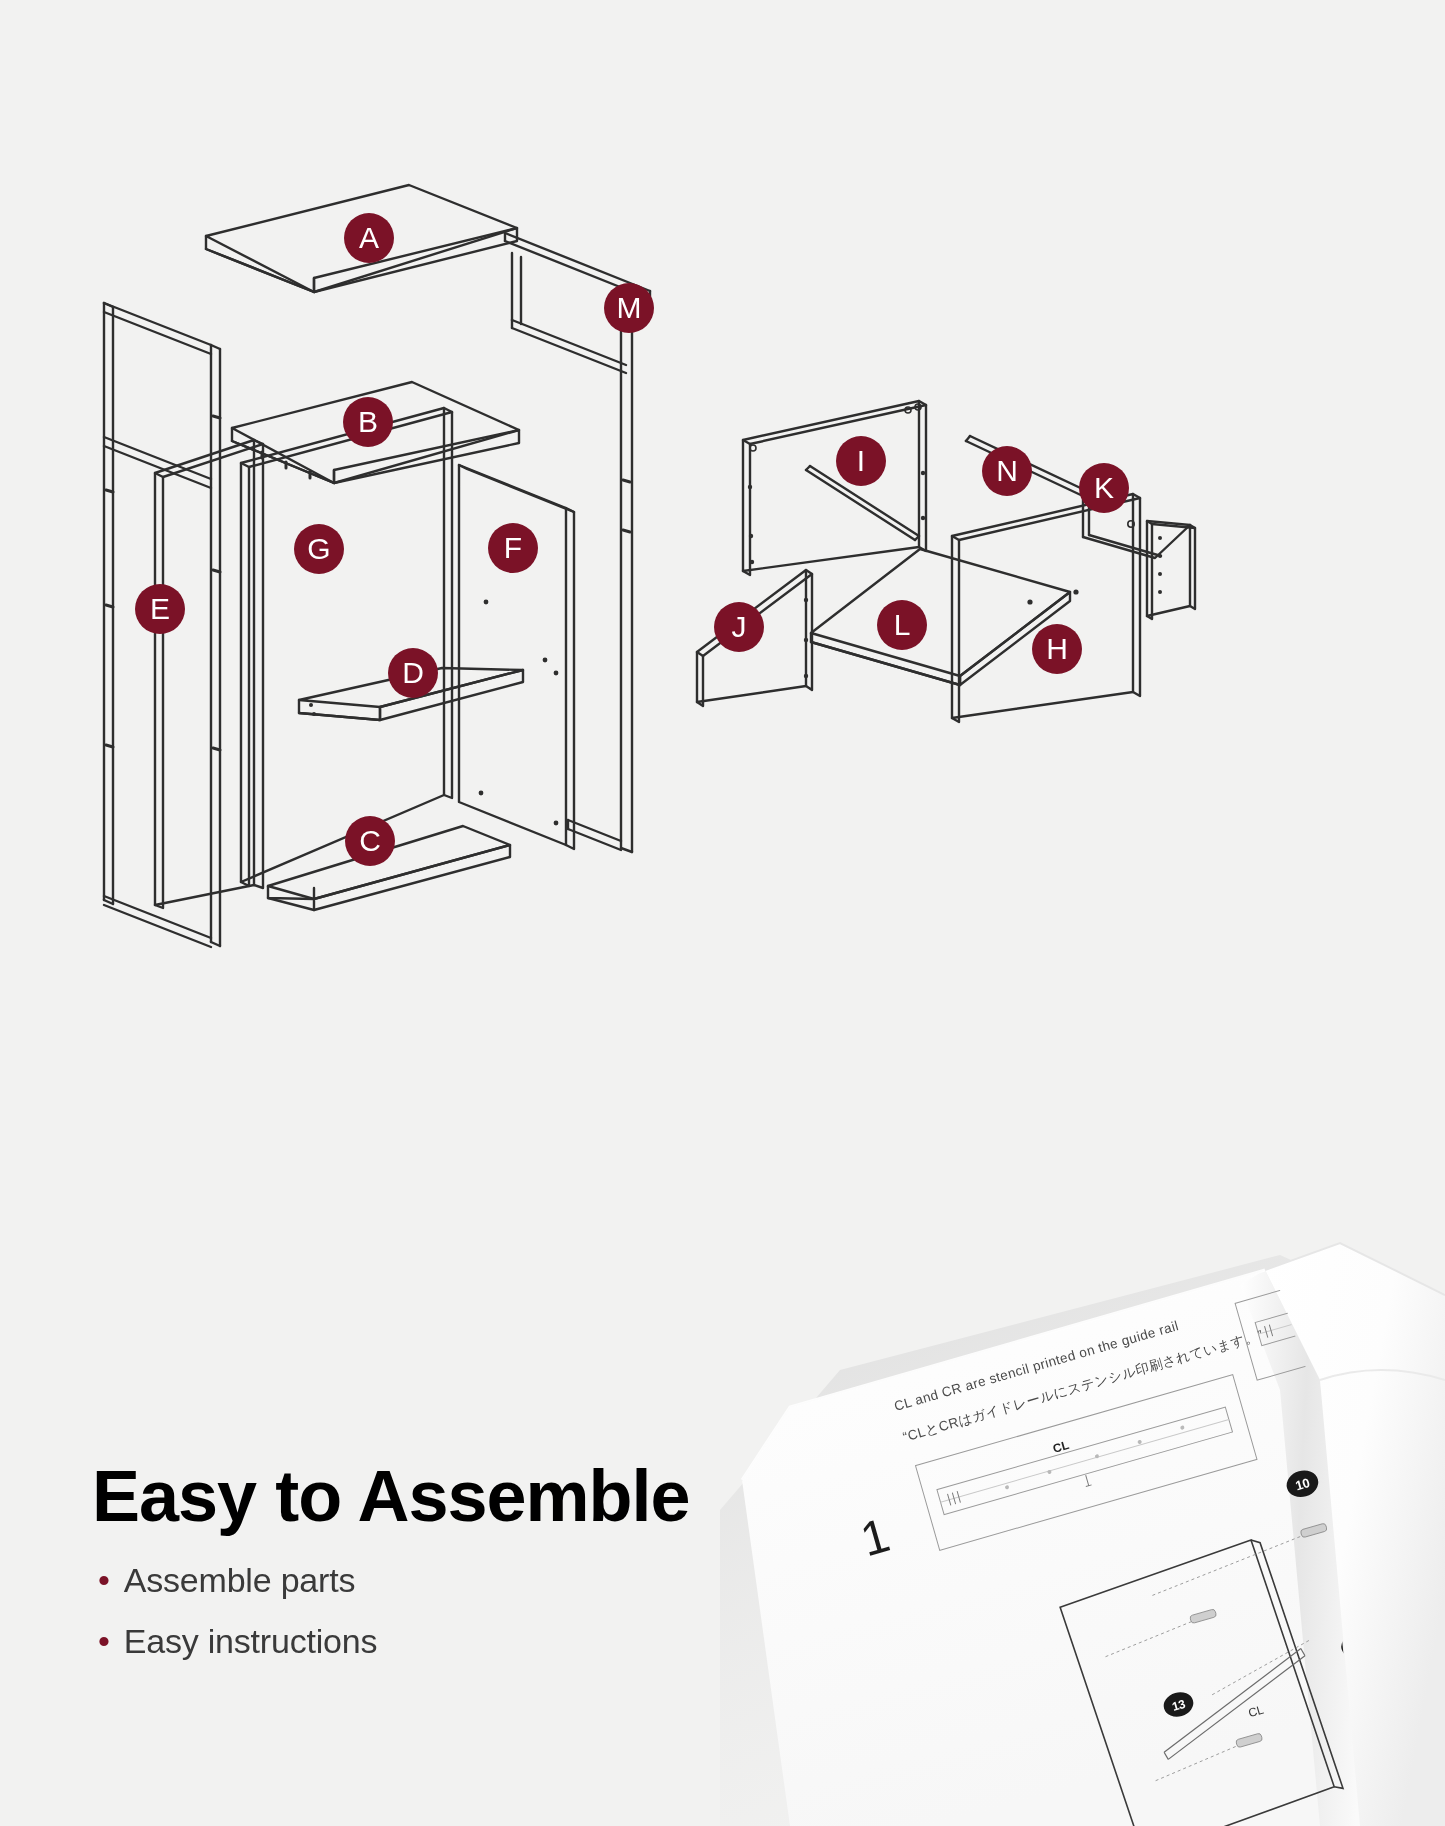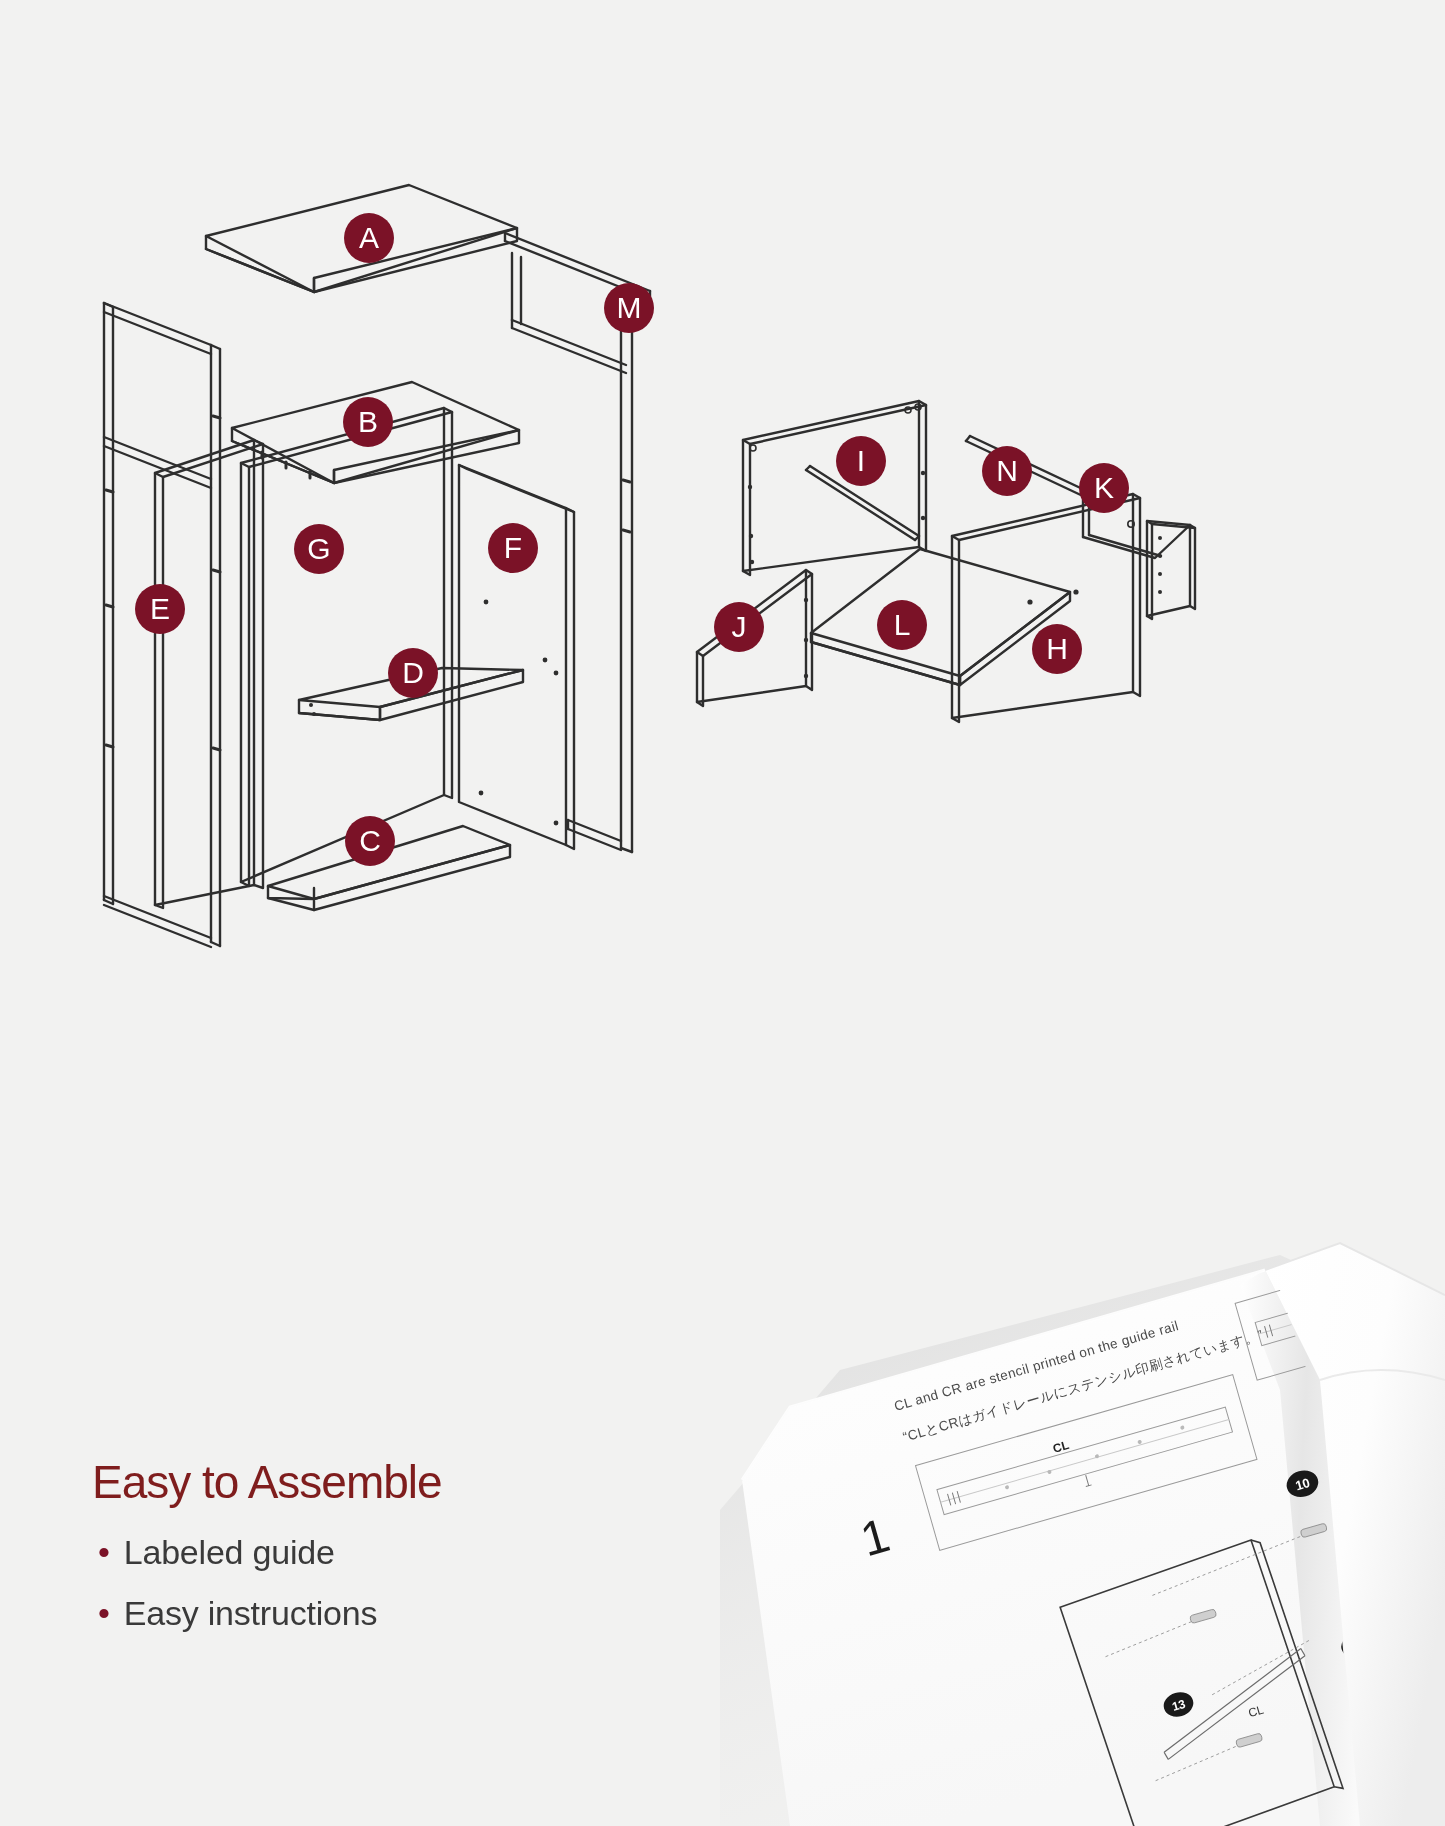--- a/index.html
+++ b/index.html
@@ -26,23 +26,23 @@
     font-weight:400;
     line-height:1;
     letter-spacing:0;
     user-select:none;
   }
 
   
   #copy{position:absolute;left:92px;top:1455px;width:700px;}
   #headline{
     font-family:"Liberation Sans", sans-serif;
-    font-size:46px;
-    font-weight:400;
-    color:#7f1d1d;
+    font-size:72px;
+    font-weight:700;
+    color:#000000;
     letter-spacing:-1px;
     margin:0 0 24px 0;
     white-space:nowrap;
   }
   .bullet{
     display:flex;align-items:flex-start;
     color:#3a3a3a;
     font-size:34px;
     font-weight:400;
     margin:0 0 22px 6px;
@@ -302,21 +302,21 @@
       </div>
     <div class="badge" style="left:1032px;top:624px;width:50px;height:50px;font-size:30px;">
         <span>H</span>
       </div>
   </div>
 
   <div id="copy">
     <h1 id="headline">Easy to Assemble</h1>
     <div class="bullet">
       <span class="dot">•</span>
-      <span>Labeled guide</span>
+      <span>Assemble parts</span>
     </div>
     <div class="bullet">
       <span class="dot">•</span>
       <span>Easy instructions</span>
     </div>
   </div>
 
   <div id="manual">
     <svg class="man-svg" width="725" height="746" viewBox="0 0 725 746">
       <defs>

